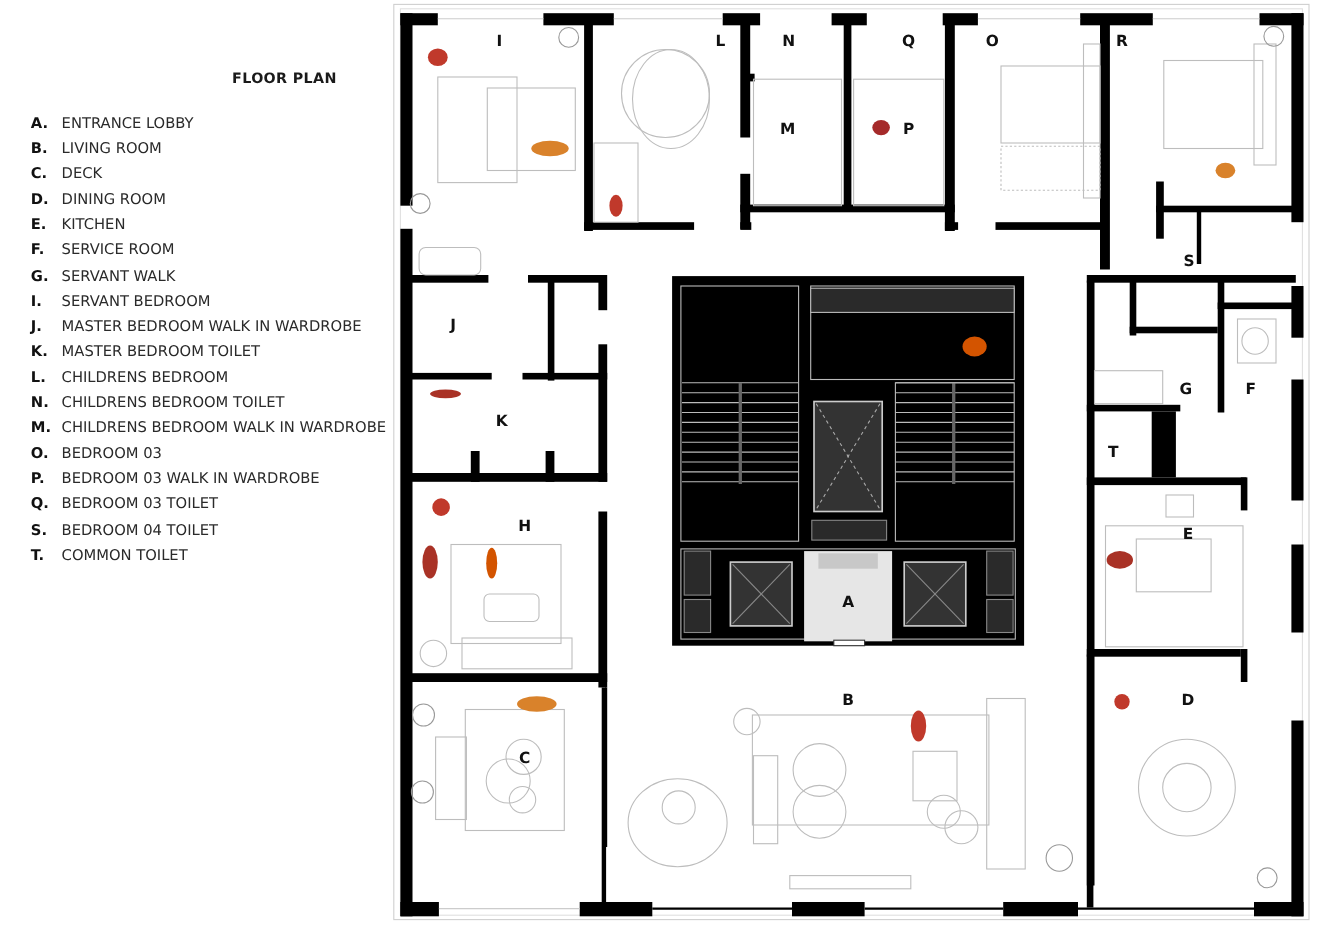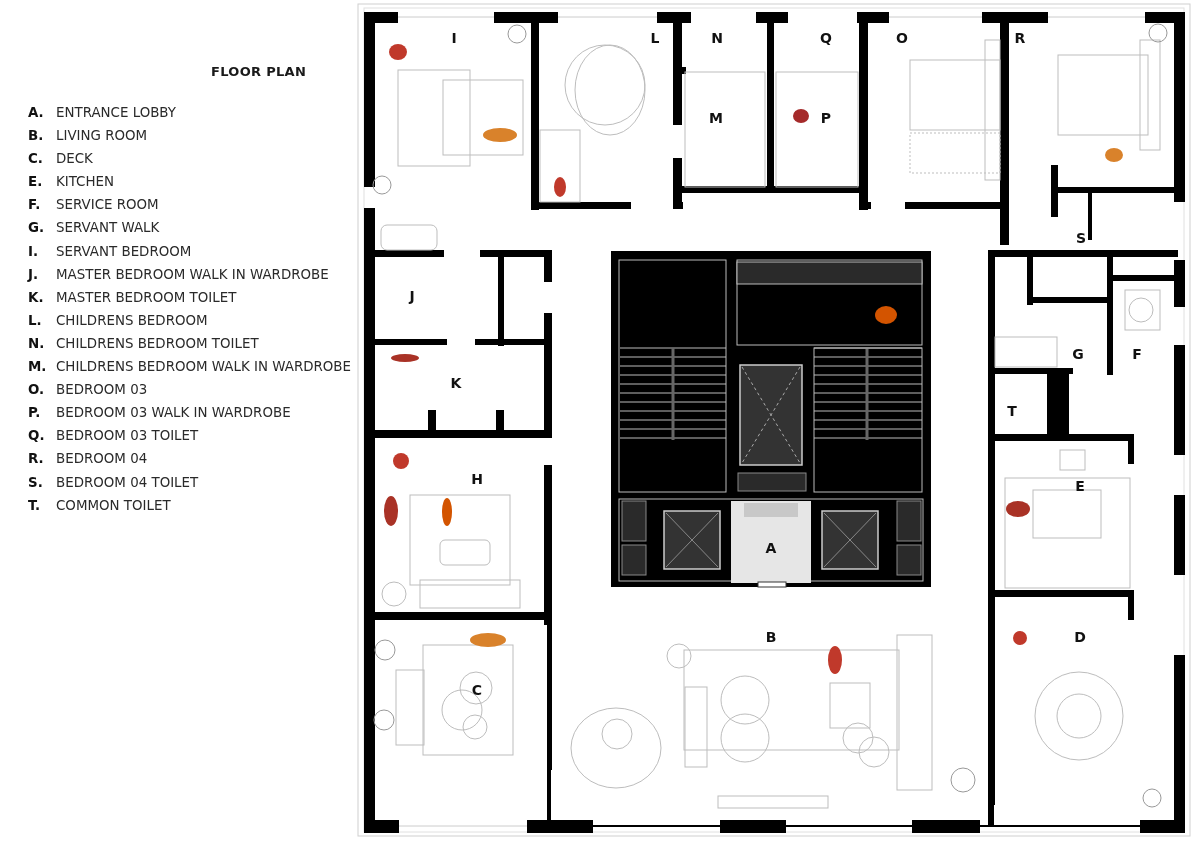--- a/index.html
+++ b/index.html
@@ -15,33 +15,33 @@
 </style>
 </head>
 <body>
 
 <div class="legend">
   <div class="legend-title">FLOOR PLAN</div>
   <ul class="legend-list">
     <li class="legend-item"><span class="k">A.</span><span>ENTRANCE LOBBY</span></li>
     <li class="legend-item"><span class="k">B.</span><span>LIVING ROOM</span></li>
     <li class="legend-item"><span class="k">C.</span><span>DECK</span></li>
+    <li class="legend-item"><span class="k">D.</span><span>DINING ROOM</span></li>
     <li class="legend-item"><span class="k">E.</span><span>KITCHEN</span></li>
     <li class="legend-item"><span class="k">F.</span><span>SERVICE ROOM</span></li>
     <li class="legend-item"><span class="k">G.</span><span>SERVANT WALK</span></li>
     <li class="legend-item"><span class="k">I.</span><span>SERVANT BEDROOM</span></li>
     <li class="legend-item"><span class="k">J.</span><span>MASTER BEDROOM WALK IN WARDROBE</span></li>
     <li class="legend-item"><span class="k">K.</span><span>MASTER BEDROOM TOILET</span></li>
     <li class="legend-item"><span class="k">L.</span><span>CHILDRENS BEDROOM</span></li>
     <li class="legend-item"><span class="k">N.</span><span>CHILDRENS BEDROOM TOILET</span></li>
     <li class="legend-item"><span class="k">M.</span><span>CHILDRENS BEDROOM WALK IN WARDROBE</span></li>
     <li class="legend-item"><span class="k">O.</span><span>BEDROOM 03</span></li>
     <li class="legend-item"><span class="k">P.</span><span>BEDROOM 03 WALK IN WARDROBE</span></li>
     <li class="legend-item"><span class="k">Q.</span><span>BEDROOM 03 TOILET</span></li>
-    <li class="legend-item"><span class="k">R.</span><span>BEDROOM 04</span></li>
     <li class="legend-item"><span class="k">S.</span><span>BEDROOM 04 TOILET</span></li>
     <li class="legend-item"><span class="k">T.</span><span>COMMON TOILET</span></li>
   </ul>
 </div>
 
 <div class="plan">
   <svg width="845" height="846" viewBox="355 0 845 846">
 
     <rect x="358" y="4" width="832" height="832" fill="none" stroke="#cfcfcf" stroke-width="1"></rect>
     <rect x="364" y="8" width="820" height="824" fill="none" stroke="#e0e0e0" stroke-width="1"></rect>

